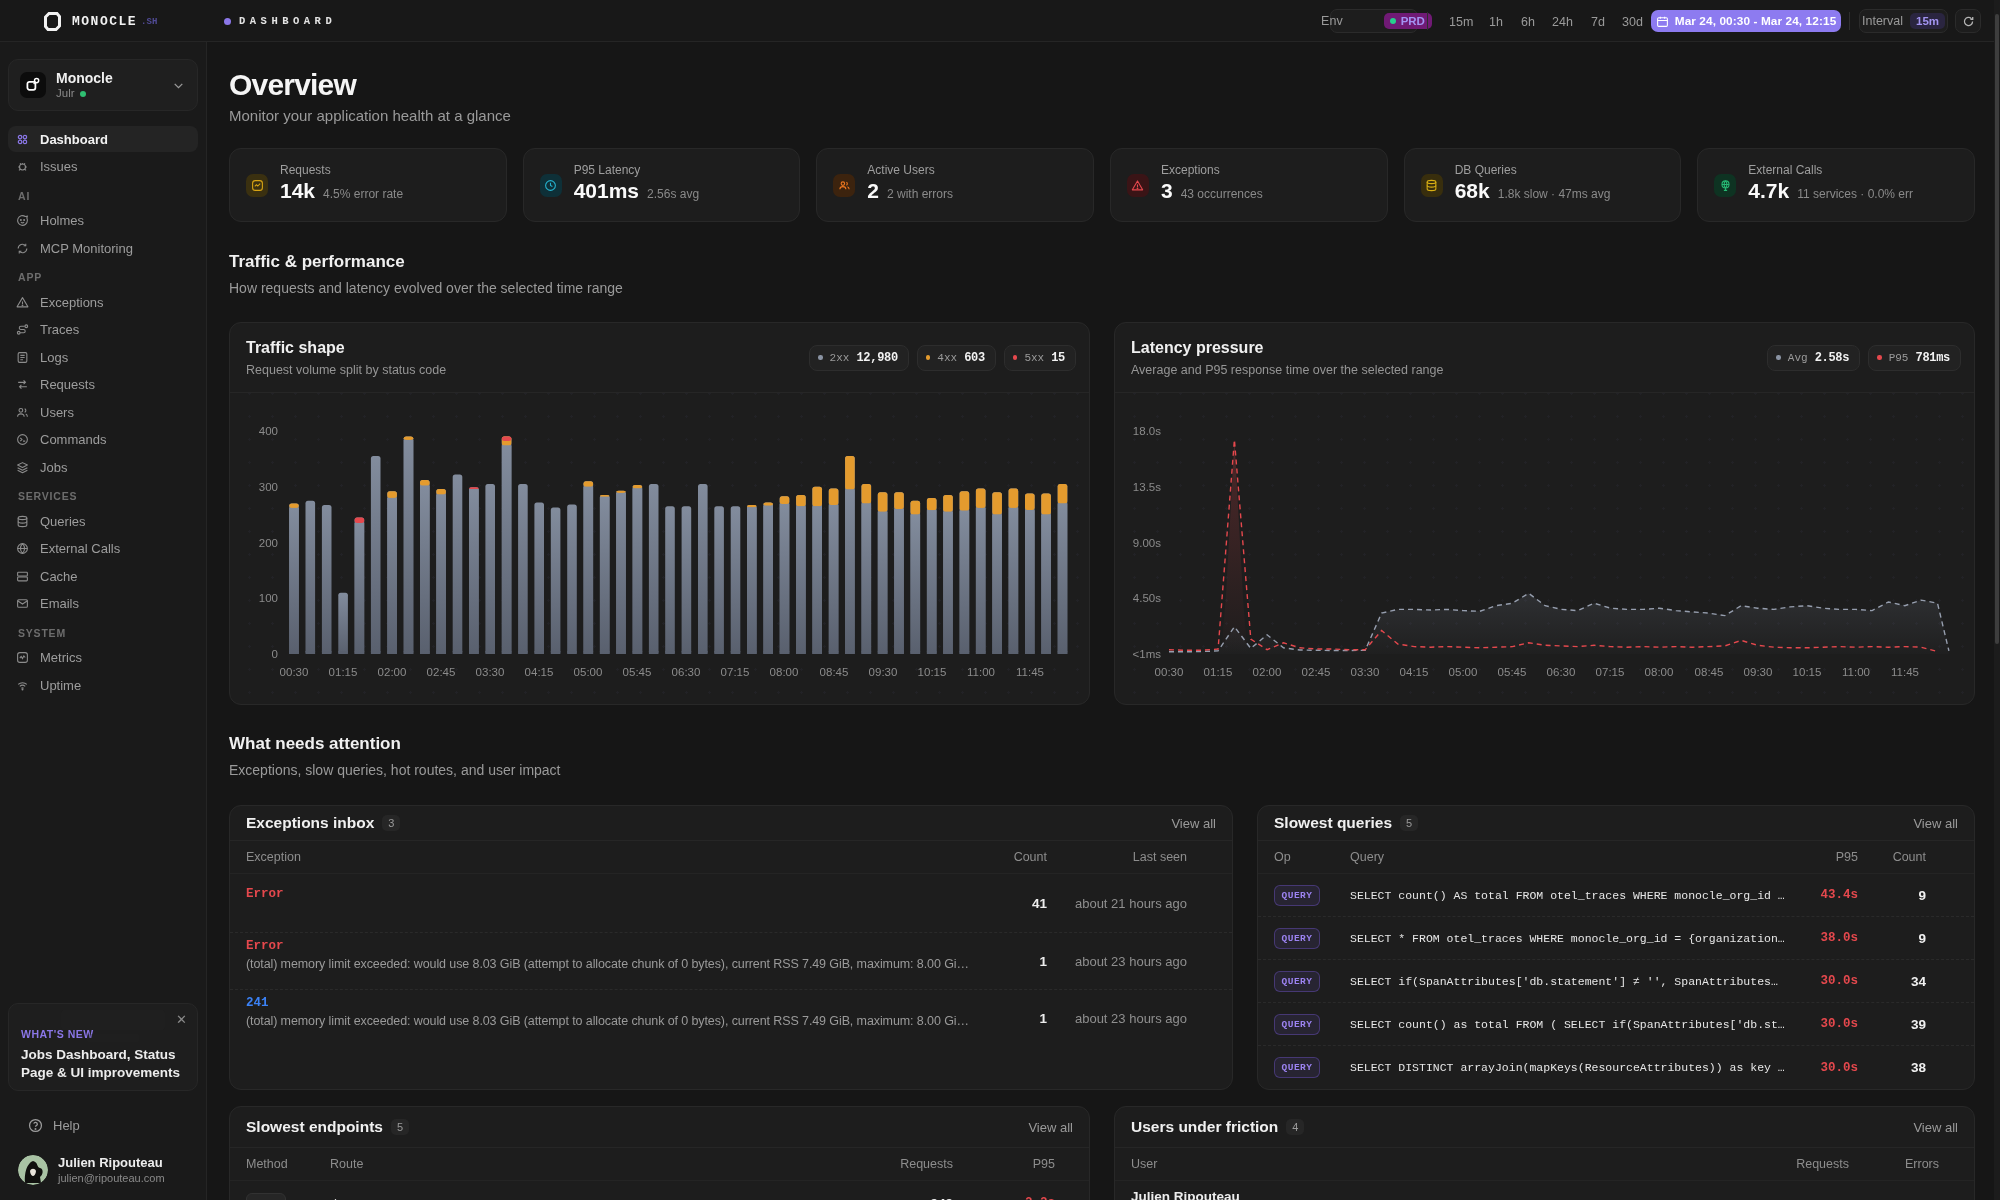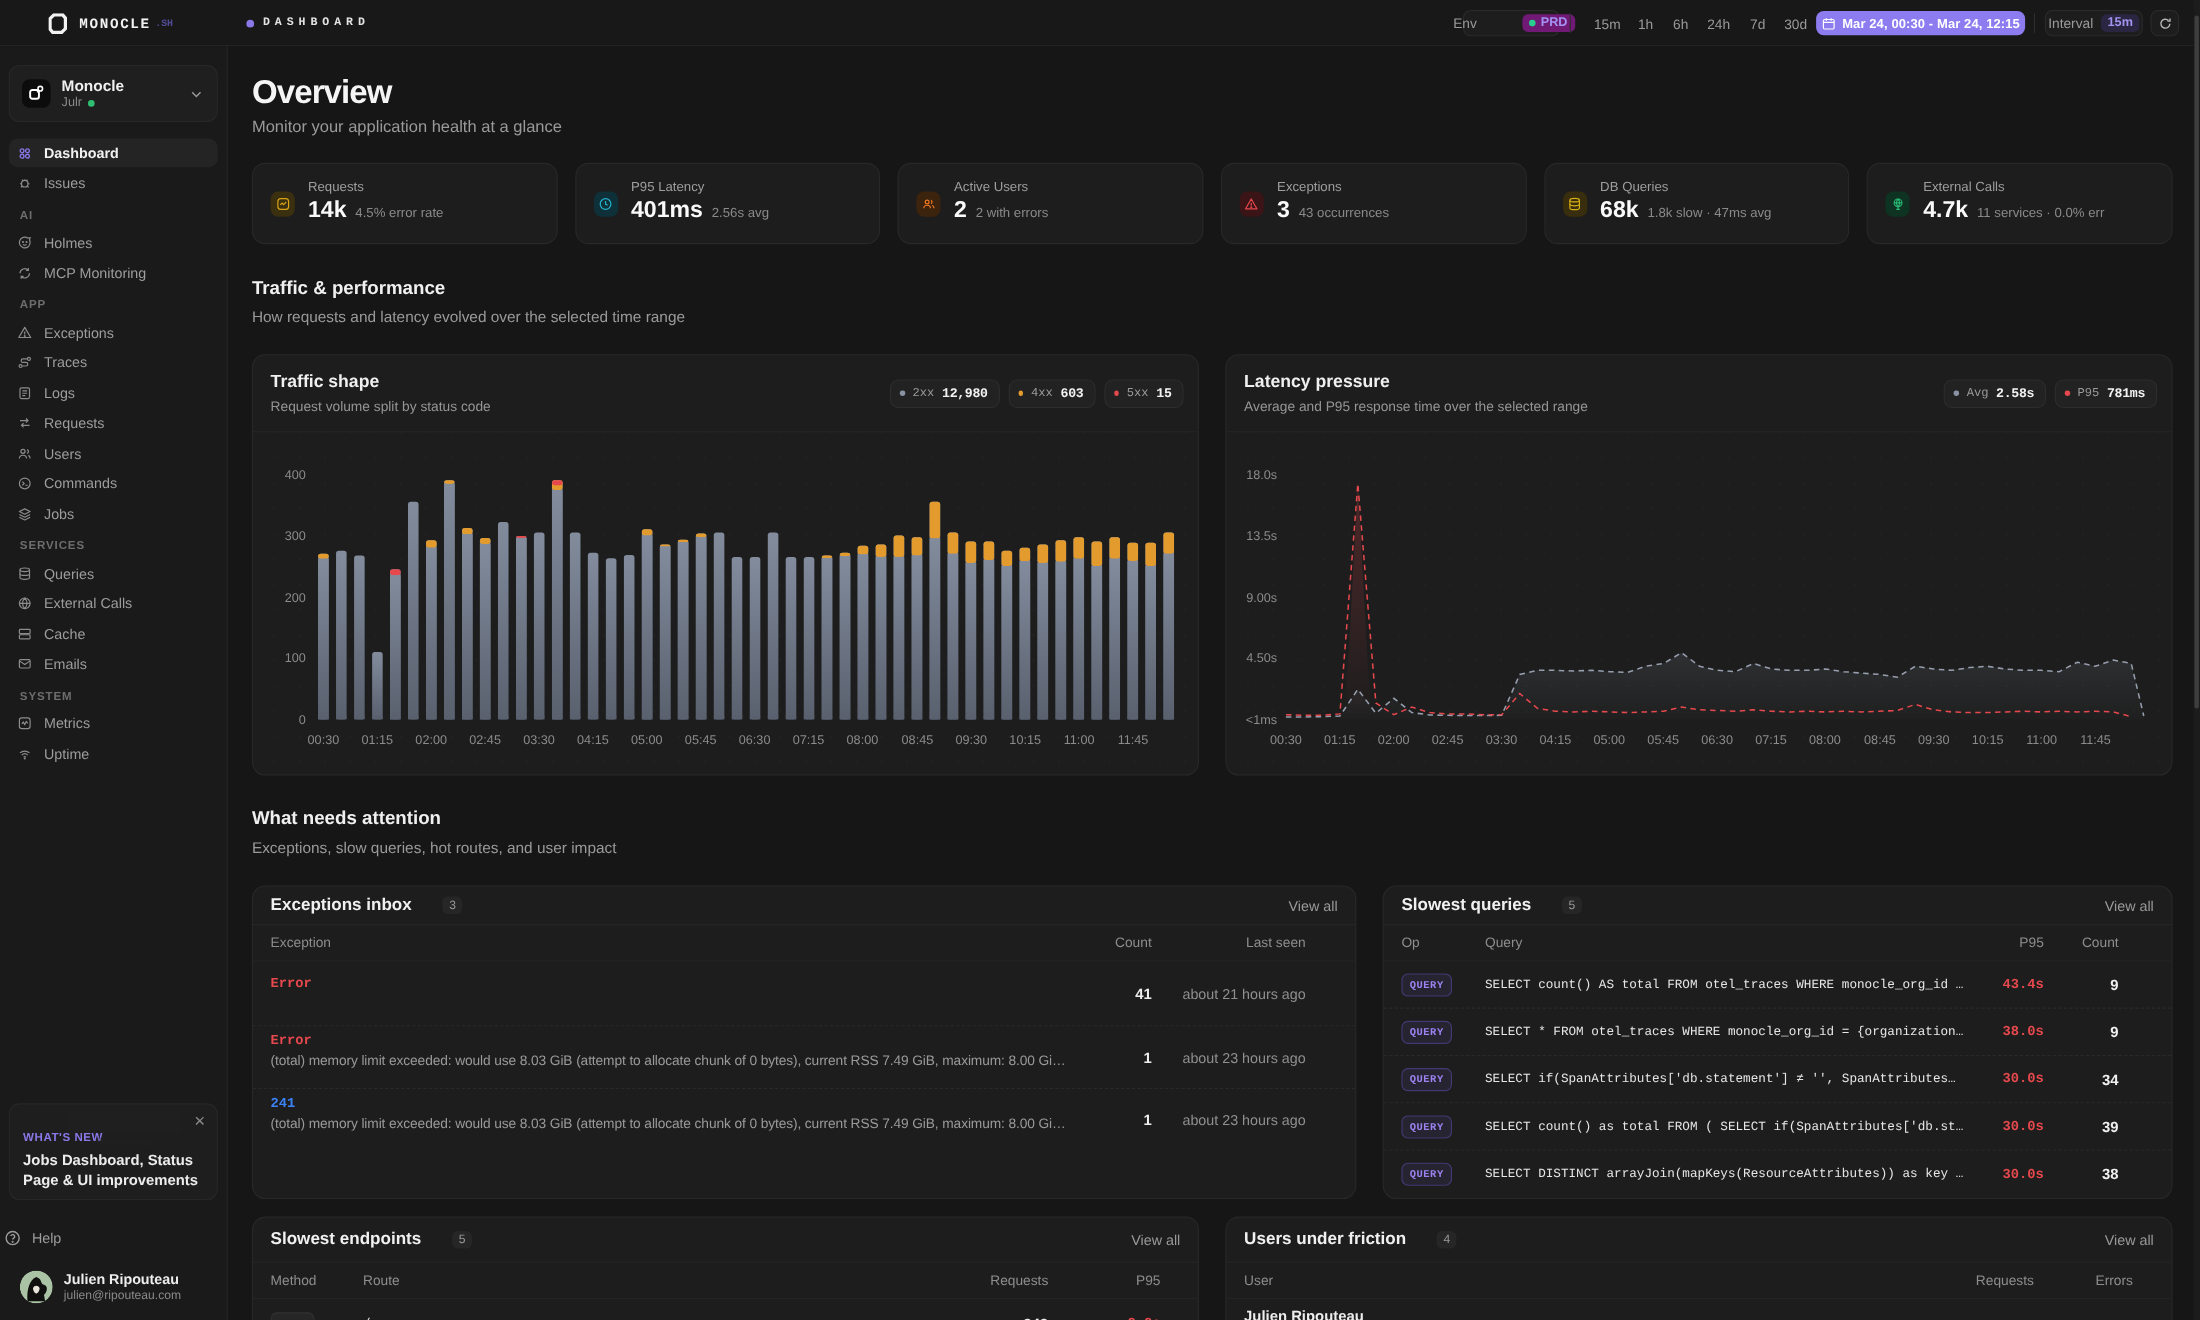--- a/index.html
+++ b/index.html
@@ -35,21 +35,21 @@
 .nav { position:absolute; left:8px; top:84px; width:190px; }
 .nav-item { height:26px; margin-bottom:1.5px; display:flex; align-items:center; gap:11px; padding:0 8px; border-radius:8px; color:#9d9d9d; font-size:13px; }
 .nav-item.active { background:#242424; color:#f2f2f2; font-weight:bold; }
 .nav-item svg { flex:0 0 auto; }
 .nav-sec { height:20px; margin:6px 0 2px; display:flex; align-items:center; padding:0 10px; color:#6d6d6d; font-size:10.5px; font-weight:bold; letter-spacing:0.8px; }
 
 .whatsnew { position:absolute; left:8px; top:961px; width:190px; height:88px; background:#1e1e1e; border:1px solid #272727; border-radius:10px; padding:12px; overflow:hidden; }
 .wn-x { position:absolute; right:10px; top:8px; color:#8a8a8a; font-size:13px; }
 .wn-tag { color:#8b77e8; font-weight:bold; font-size:10.5px; letter-spacing:0.5px; margin-top:12px; }
 .wn-title { color:#ececec; font-weight:bold; font-size:13.5px; line-height:18px; margin-top:6px; }
-.help { position:absolute; left:4px; top:1076px; display:flex; align-items:center; gap:10px; color:#9d9d9d; font-size:13px; }
+.help { position:absolute; left:28px; top:1076px; display:flex; align-items:center; gap:10px; color:#9d9d9d; font-size:13px; }
 .userrow { position:absolute; left:18px; top:1113px; display:flex; align-items:center; gap:10px; }
 .user-av { width:30px; height:30px; border-radius:50%; overflow:hidden; }
 .user-name { font-size:13px; font-weight:bold; color:#ededed; line-height:16px; }
 .user-mail { font-size:11px; color:#8a8a8a; line-height:14px; }
 
 .main { position:absolute; top:42px; left:207px; width:1793px; height:1158px; padding:26px 25px 0 22px; }
 h1 { font-size:30px; font-weight:bold; color:#f5f5f5; letter-spacing:-0.8px; }
 .subtitle { margin-top:5px; font-size:15px; color:#9a9a9a; }
 .kpis { margin-top:24px; display:grid; grid-template-columns:repeat(6,1fr); gap:16px; }
 .kpi { height:74px; background:#1d1d1d; border:1px solid #282828; border-radius:12px; padding:14px 16px; display:flex; gap:12px; align-items:flex-start; }
@@ -69,21 +69,21 @@
 .chip { display:flex; align-items:center; gap:7px; background:#222222; border:1px solid #2d2d2d; border-radius:8px; padding:5px 10px 5px 8px; font-family:"Liberation Mono",monospace; font-size:11px; color:#9a9a9a; }
 .chip b { color:#f2f2f2; font-family:"Liberation Mono",monospace; font-size:12px; letter-spacing:-0.3px; }
 .cdot { width:4.5px; height:4.5px; border-radius:50%; }
 .chart-body { height:312px; position:relative;
   background-image:radial-gradient(circle, #222226 1px, transparent 1.2px);
   background-size:23px 23px; background-position:8px 12px; }
 
 .att { margin-top:29px; }
 .tables { margin-top:27px; display:grid; grid-template-columns:1004fr 718fr; gap:24px; }
 .tbl-card { height:285px; overflow:hidden; }
-.tbl-head { height:35px; display:flex; align-items:center; padding:0 16px; gap:28px; border-bottom:1px solid #262626; }
+.tbl-head { height:35px; display:flex; align-items:center; padding:0 16px; gap:8px; border-bottom:1px solid #262626; }
 .tbl-title { font-size:15.5px; font-weight:bold; color:#f0f0f0; }
 .tbl-count { background:#262626; color:#9a9a9a; font-size:11px; border-radius:5px; padding:2px 6px; }
 .viewall { margin-left:auto; color:#9a9a9a; font-size:13px; }
 .thead { display:flex; align-items:center; height:33px; padding:0 16px; color:#8d8d8d; font-size:12.5px; border-bottom:1px solid #242424; }
 .row { display:flex; align-items:center; padding:0 16px; border-bottom:1px dashed #2a2a2a; }
 .row:last-child { border-bottom:none; }
 .bottomrow { margin-top:16px; display:grid; grid-template-columns:1fr 1fr; gap:24px; }
 .bt-card { height:200px; overflow:hidden; } .bt-card .tbl-head { height:41px; }
 
 .qrow { height:43px; }

